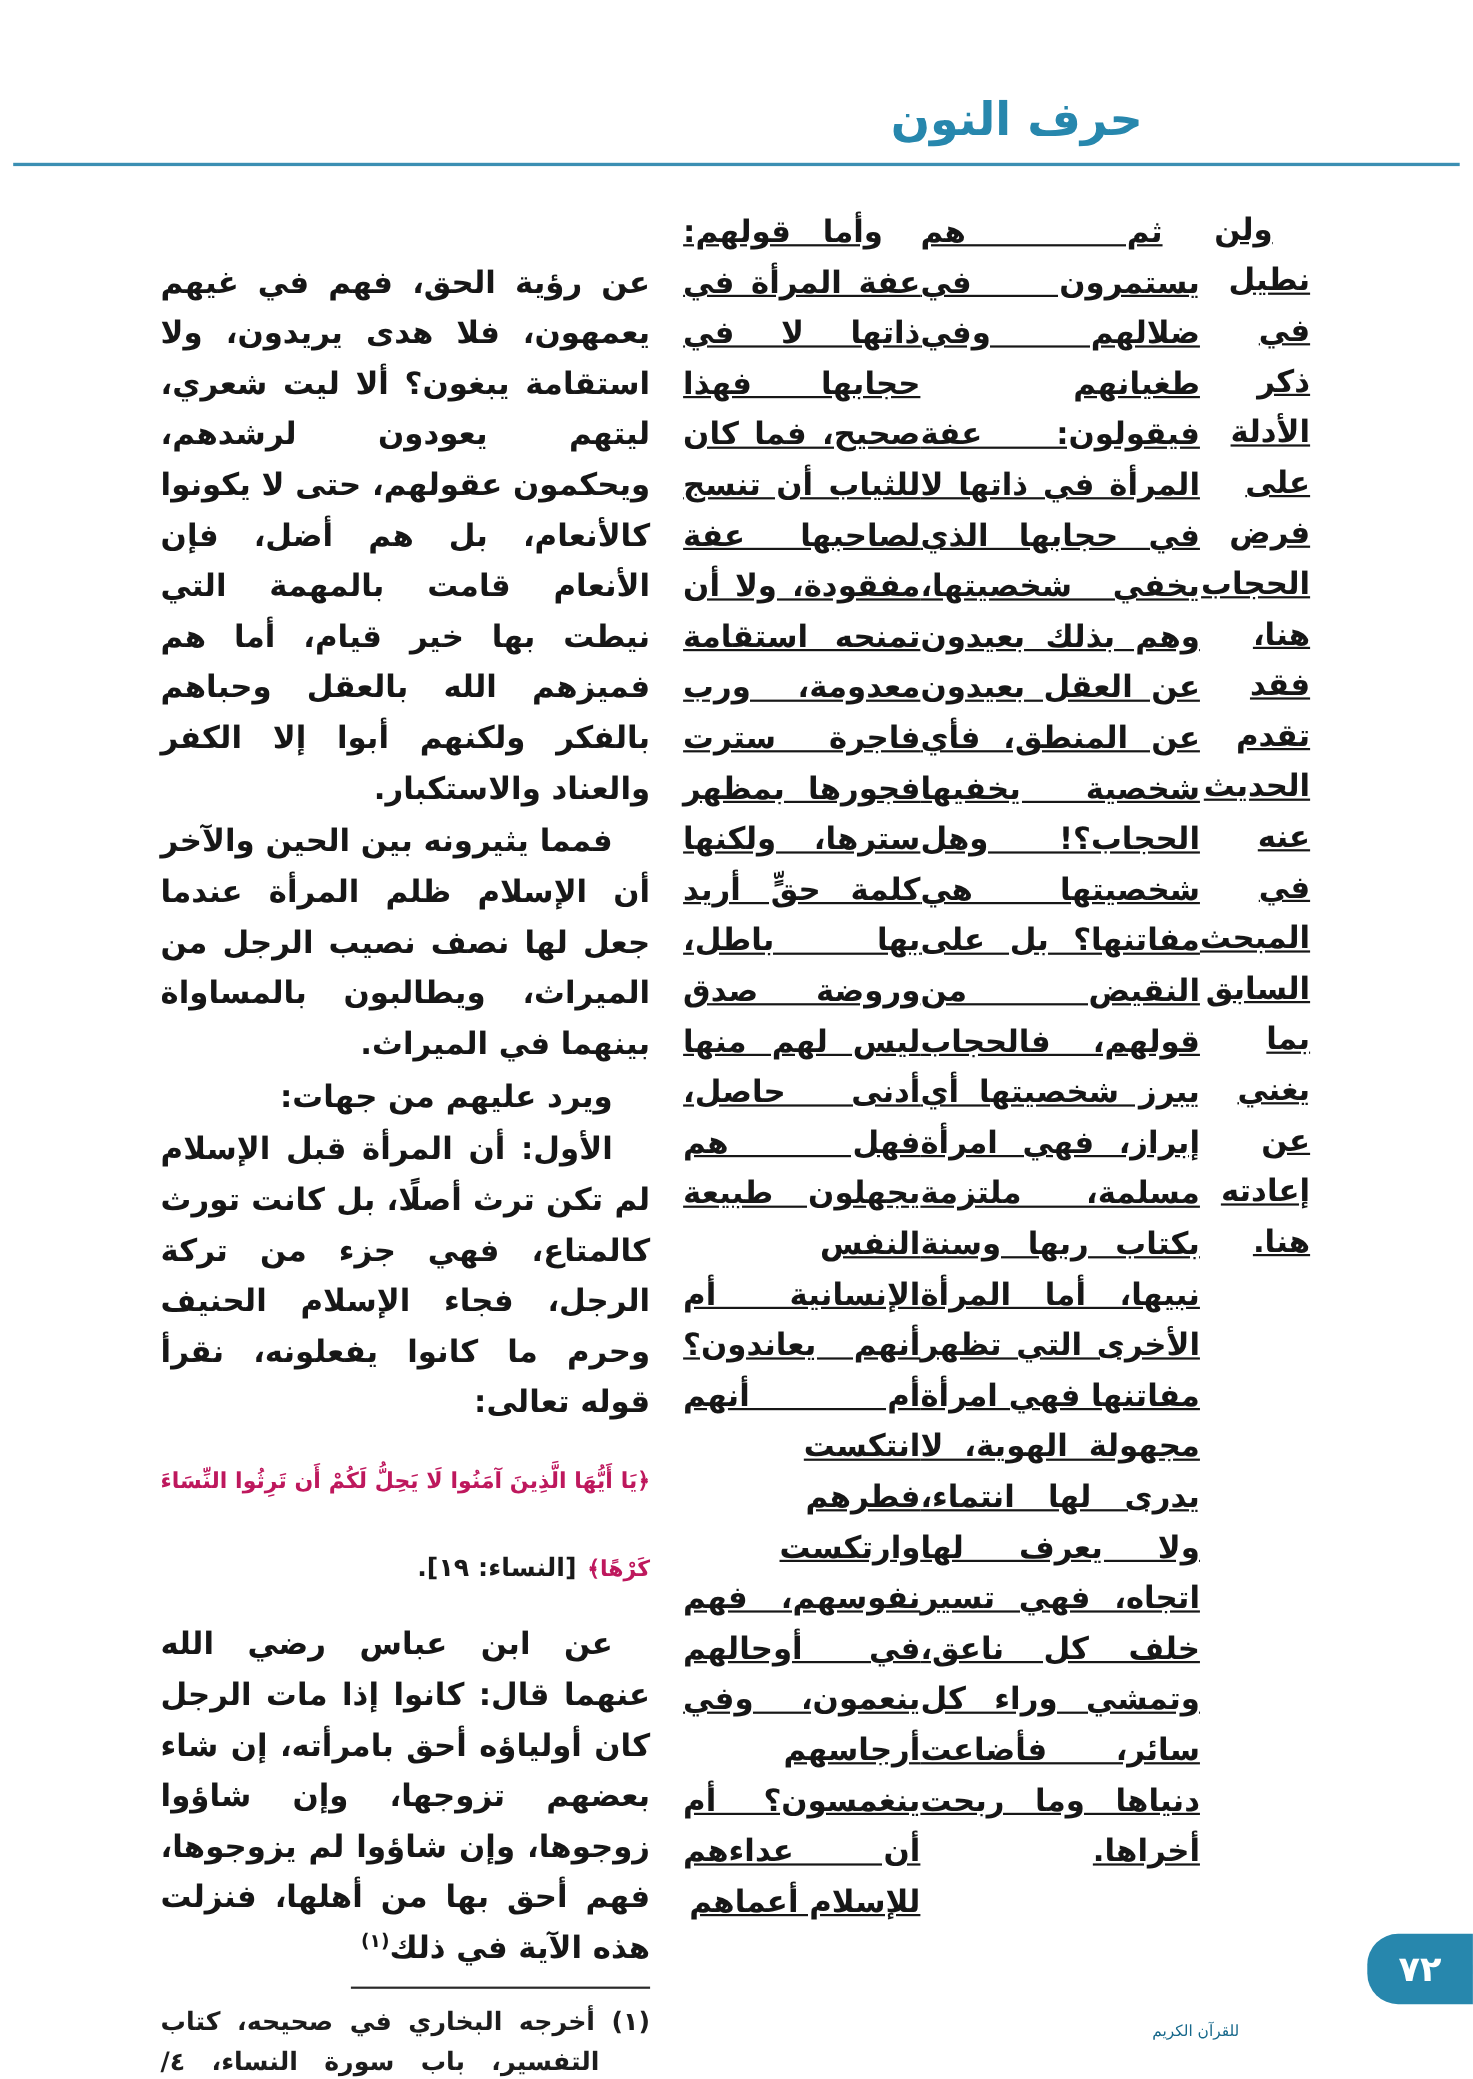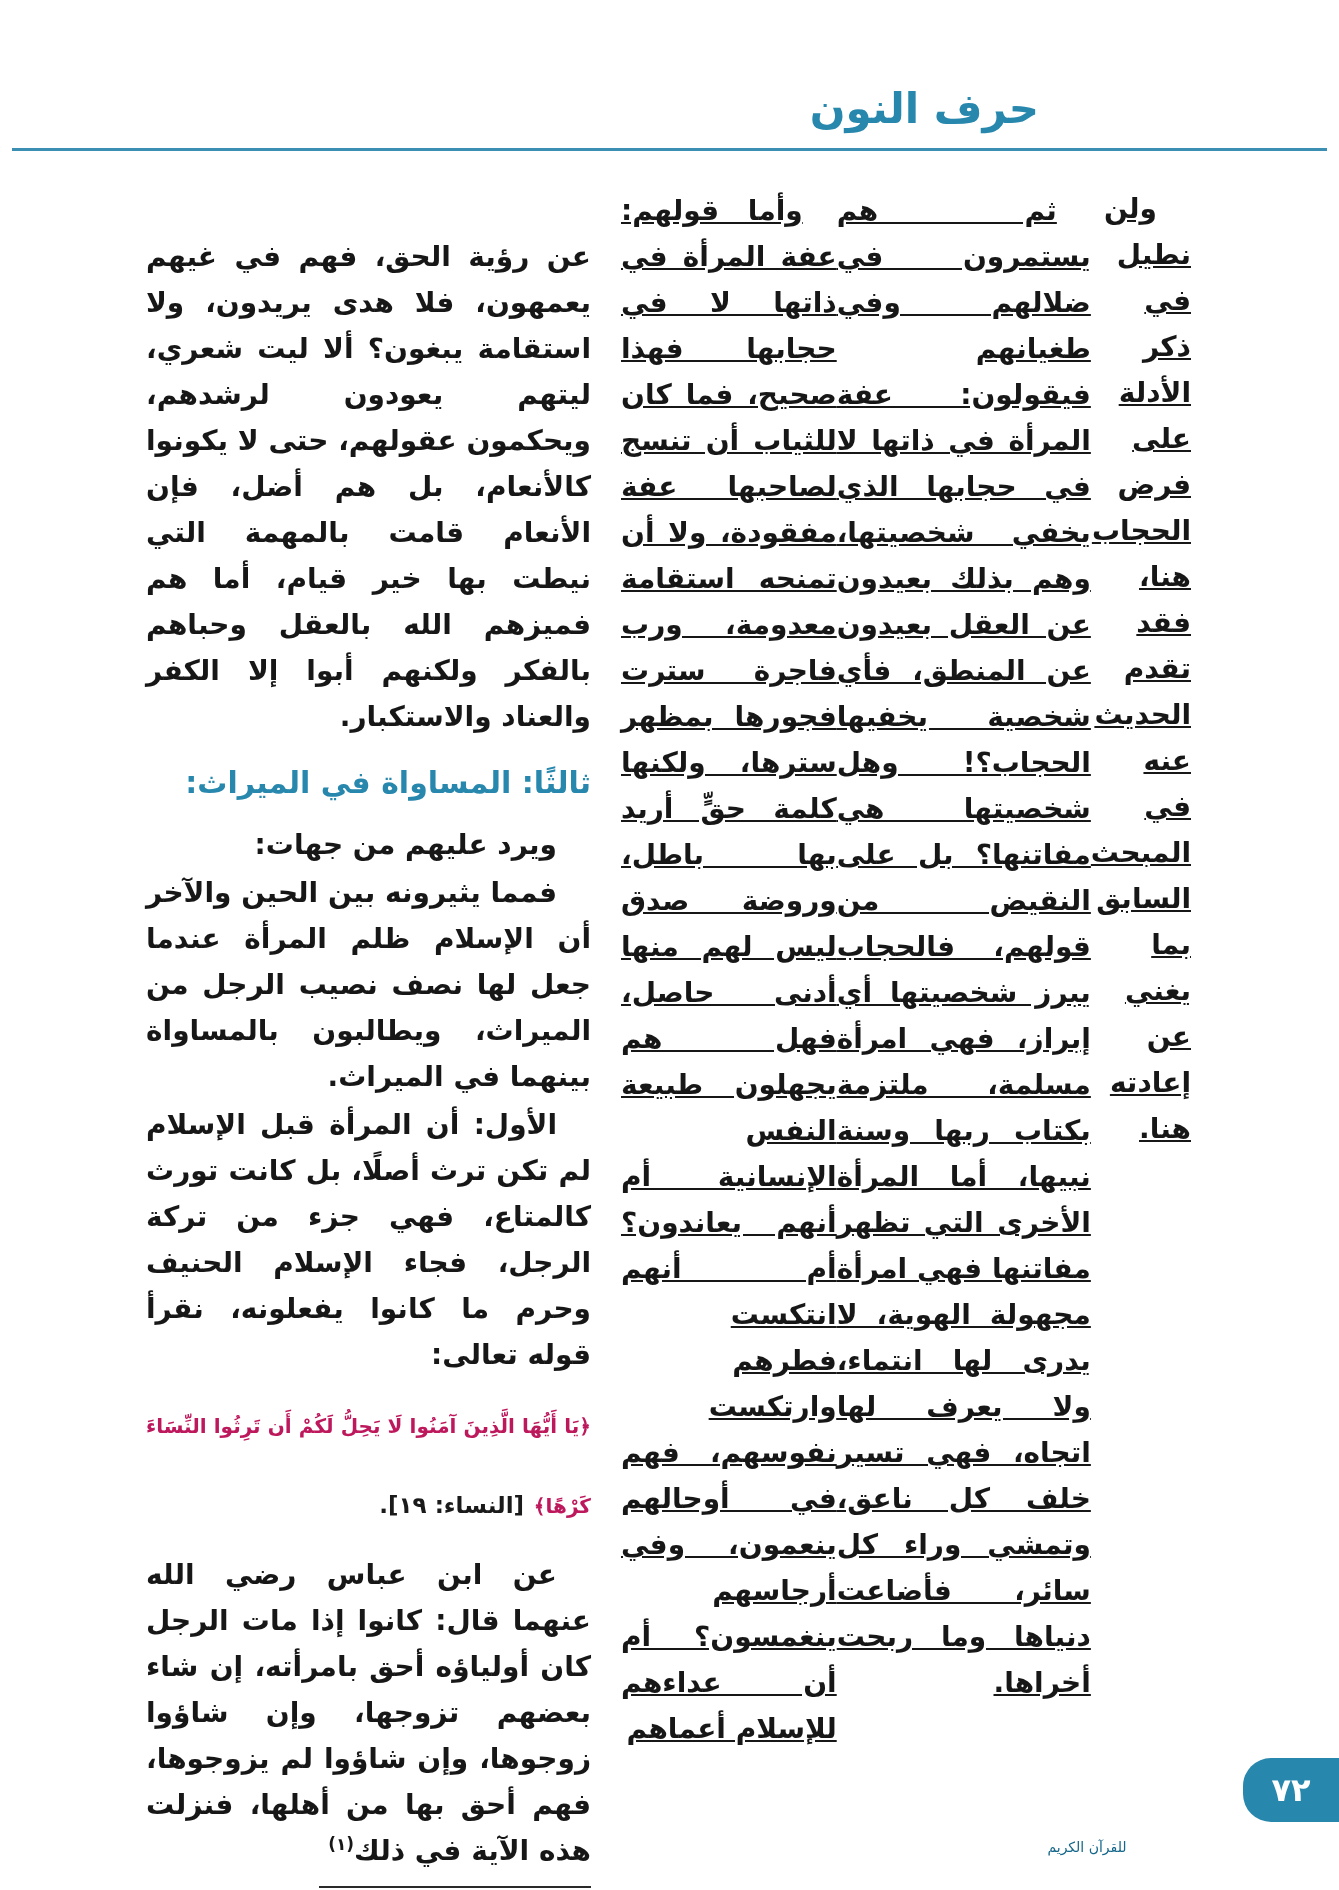--- a/index.html
+++ b/index.html
@@ -141,23 +141,22 @@
   <main class="columns">
 
     <section class="col col-right">
       <p class="para indent">ولن نطيل في ذكر الأدلة على فرض الحجاب هنا، فقد تقدم الحديث عنه في المبحث السابق بما يغني عن إعادته هنا.</p>
       <p class="para indent">ثم هم يستمرون في ضلالهم وفي طغيانهم فيقولون: عفة المرأة في ذاتها لا في حجابها الذي يخفي شخصيتها، وهم بذلك بعيدون عن العقل بعيدون عن المنطق، فأي شخصية يخفيها الحجاب؟! وهل شخصيتها هي مفاتنها؟ بل على النقيض من قولهم، فالحجاب يبرز شخصيتها أي إبراز، فهي امرأة مسلمة، ملتزمة بكتاب ربها وسنة نبيها، أما المرأة الأخرى التي تظهر مفاتنها فهي امرأة مجهولة الهوية، لا يدرى لها انتماء، ولا يعرف لها اتجاه، فهي تسير خلف كل ناعق، وتمشي وراء كل سائر، فأضاعت دنياها وما ربحت أخراها.</p>
       <p class="para indent">وأما قولهم: عفة المرأة في ذاتها لا في حجابها فهذا صحيح، فما كان للثياب أن تنسج لصاحبها عفة مفقودة، ولا أن تمنحه استقامة معدومة، ورب فاجرة سترت فجورها بمظهر سترها، ولكنها كلمة حقٍّ أريد بها باطل، وروضة صدق ليس لهم منها أدنى حاصل، فهل هم يجهلون طبيعة النفس الإنسانية أم أنهم يعاندون؟ أم أنهم انتكست فطرهم وارتكست نفوسهم، فهم في أوحالهم ينعمون، وفي أرجاسهم ينغمسون؟ أم أن عداءهم للإسلام أعماهم</p>
     </section>
 
     <section class="col col-left">
       <p class="para">عن رؤية الحق، فهم في غيهم يعمهون، فلا هدى يريدون، ولا استقامة يبغون؟ ألا ليت شعري، ليتهم يعودون لرشدهم، ويحكمون عقولهم، حتى لا يكونوا كالأنعام، بل هم أضل، فإن الأنعام قامت بالمهمة التي نيطت بها خير قيام، أما هم فميزهم الله بالعقل وحباهم بالفكر ولكنهم أبوا إلا الكفر والعناد والاستكبار.</p>
-      <h2 class="subheading">ثالثًا: المساواة في الميراث:</h2>
+      <p class="para indent">فمما يثيرونه بين الحين والآخر أن الإسلام ظلم المرأة عندما جعل لها نصف نصيب الرجل من الميراث، ويطالبون بالمساواة بينهما في الميراث.</p>
       <p class="para indent">ويرد عليهم من جهات:</p>
-      <p class="para indent">فمما يثيرونه بين الحين والآخر أن الإسلام ظلم المرأة عندما جعل لها نصف نصيب الرجل من الميراث، ويطالبون بالمساواة بينهما في الميراث.</p>
       <p class="para indent">الأول: أن المرأة قبل الإسلام لم تكن ترث أصلًا، بل كانت تورث كالمتاع، فهي جزء من تركة الرجل، فجاء الإسلام الحنيف وحرم ما كانوا يفعلونه، نقرأ قوله تعالى:</p>
       <p class="verse"><span class="verse-text">﴿يَا أَيُّهَا الَّذِينَ آمَنُوا لَا يَحِلُّ لَكُمْ أَن تَرِثُوا النِّسَاءَ كَرْهًا﴾</span> <span class="verse-ref">[النساء: ١٩].</span></p>
       <p class="para indent"><span>عن ابن عباس رضي الله عنهما قال: كانوا إذا مات الرجل كان أولياؤه أحق بامرأته، إن شاء بعضهم تزوجها، وإن شاؤوا زوجوها، وإن شاؤوا لم يزوجوها، فهم أحق بها من أهلها، فنزلت هذه الآية في ذلك</span><sup class="fn-marker">(١)</sup></p>
 
       <div class="footnote">
         <div class="footnote-rule"></div>
         <p class="footnote-text">(١) أخرجه البخاري في صحيحه، كتاب التفسير، باب سورة النساء، ٤/ ١٦٧٠، رقم ٤٣٠٣.</p>
       </div>
     </section>
 

